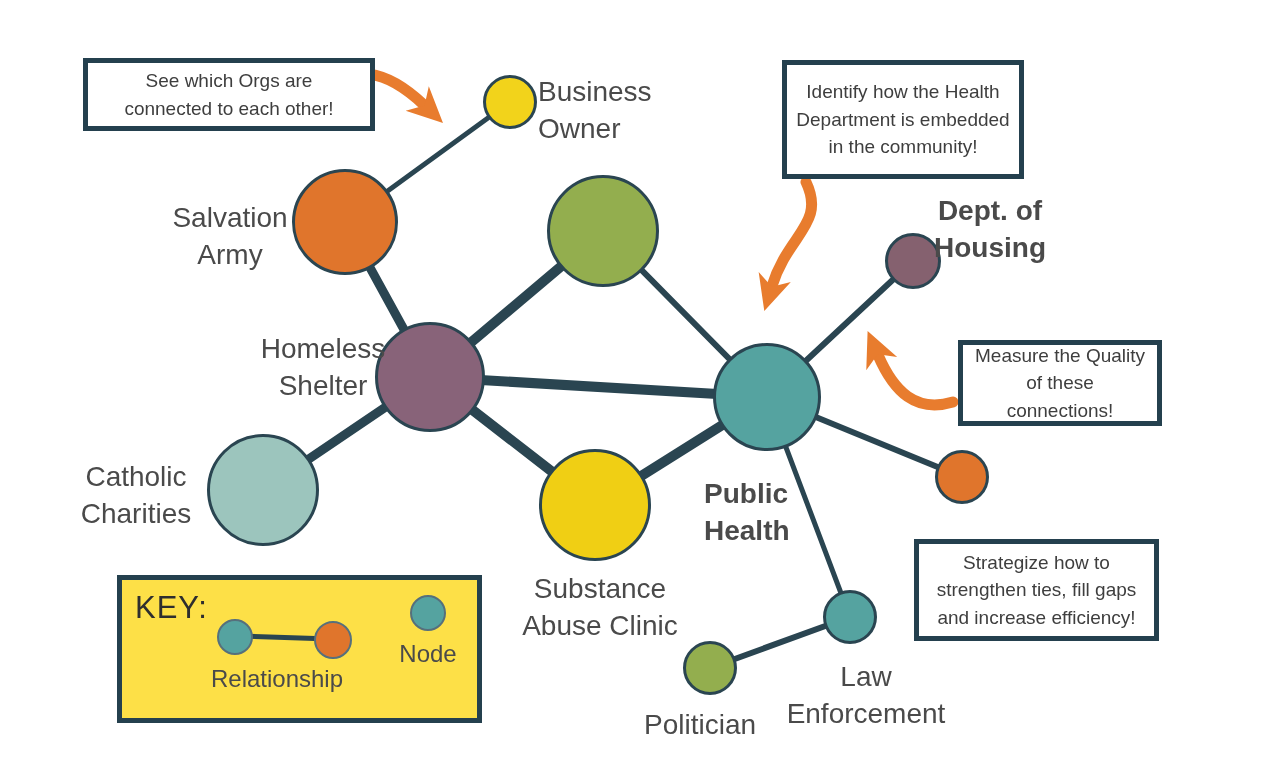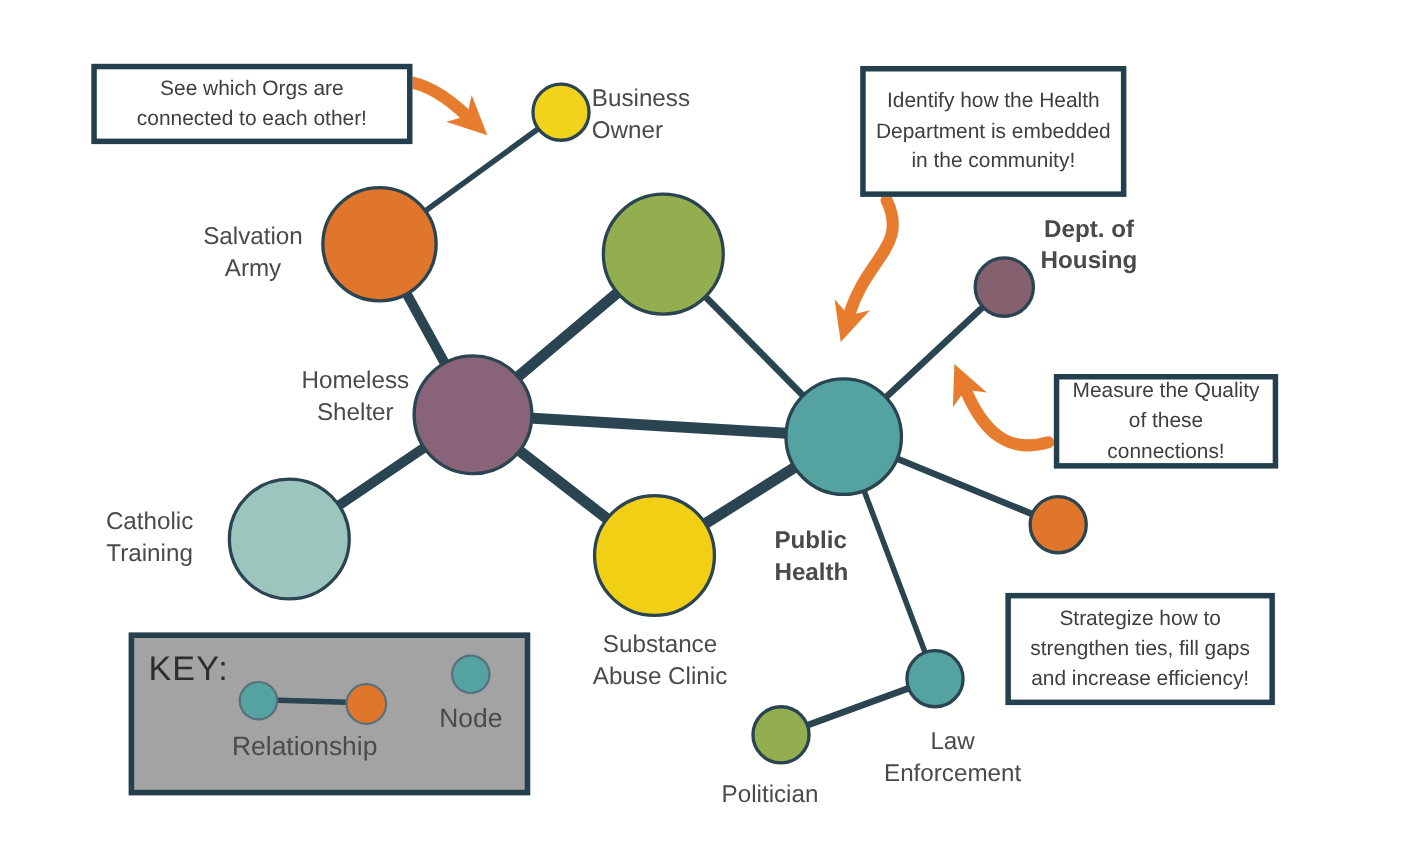--- a/index.html
+++ b/index.html
@@ -34,21 +34,21 @@
 
   .node {
     position: absolute;
     border-radius: 50%;
     border: 3px solid var(--node-outline, #2A4551);
     box-sizing: border-box;
   }
   .node-label {
     position: absolute;
     color: var(--text-gray, #4A4A4A);
-    font-size: 22px;
+    font-size: 28px;
     line-height: 1.32;
     white-space: pre-line;
   }
   .t-center { text-align: center; }
   .t-left   { text-align: left; }
 
   
   .n-business-owner    { left: 483px; top:  75px; width:  54px; height:  54px; }
   .n-salvation-army    { left: 292px; top: 169px; width: 106px; height: 106px; }
   .n-job-training      { left: 547px; top: 175px; width: 112px; height: 112px; }
@@ -89,21 +89,21 @@
   }
   .c-orgs       { left:  83px; top:  58px; width: 292px; height:  73px; }
   .c-identify   { left: 782px; top:  60px; width: 242px; height: 119px; }
   .c-measure    { left: 958px; top: 340px; width: 204px; height:  86px; }
   .c-strategize { left: 914px; top: 539px; width: 245px; height: 102px; }
 
   .key-box {
     position: absolute;
     left: 117px; top: 575px;
     width: 365px; height: 148px;
-    background: #a3a3a3;
+    background: #fde047;
     border: 5px solid var(--box-border-navy, #24404E);
     box-sizing: border-box;
   }
   .key-title {
     position: absolute;
     left: 13px; top: 10px;
     font-size: 31px;
     color: #2E2E2E;
     letter-spacing: 1px;
   }
@@ -183,21 +183,21 @@
 Owner</div>
   <div class="node-label t-center l-salvation-army">Salvation
 Army</div>
   <div class="node-label t-center l-dept-housing">Dept. of
 Housing</div>
   <div class="node-label t-center l-homeless-shelter">Homeless
 Shelter</div>
   <div class="node-label t-left   l-public-health">Public
 Health</div>
   <div class="node-label t-center l-catholic">Catholic
-Training</div>
+Charities</div>
   <div class="node-label t-center l-law-enforcement">Law
 Enforcement</div>
   <div class="node-label t-center l-substance">Substance
 Abuse Clinic</div>
   <div class="node-label t-center l-politician">Politician</div>
 
   <div class="callout c-orgs">See which Orgs are
 connected to each other!</div>
   <div class="callout c-identify">Identify how the Health
 Department is embedded

